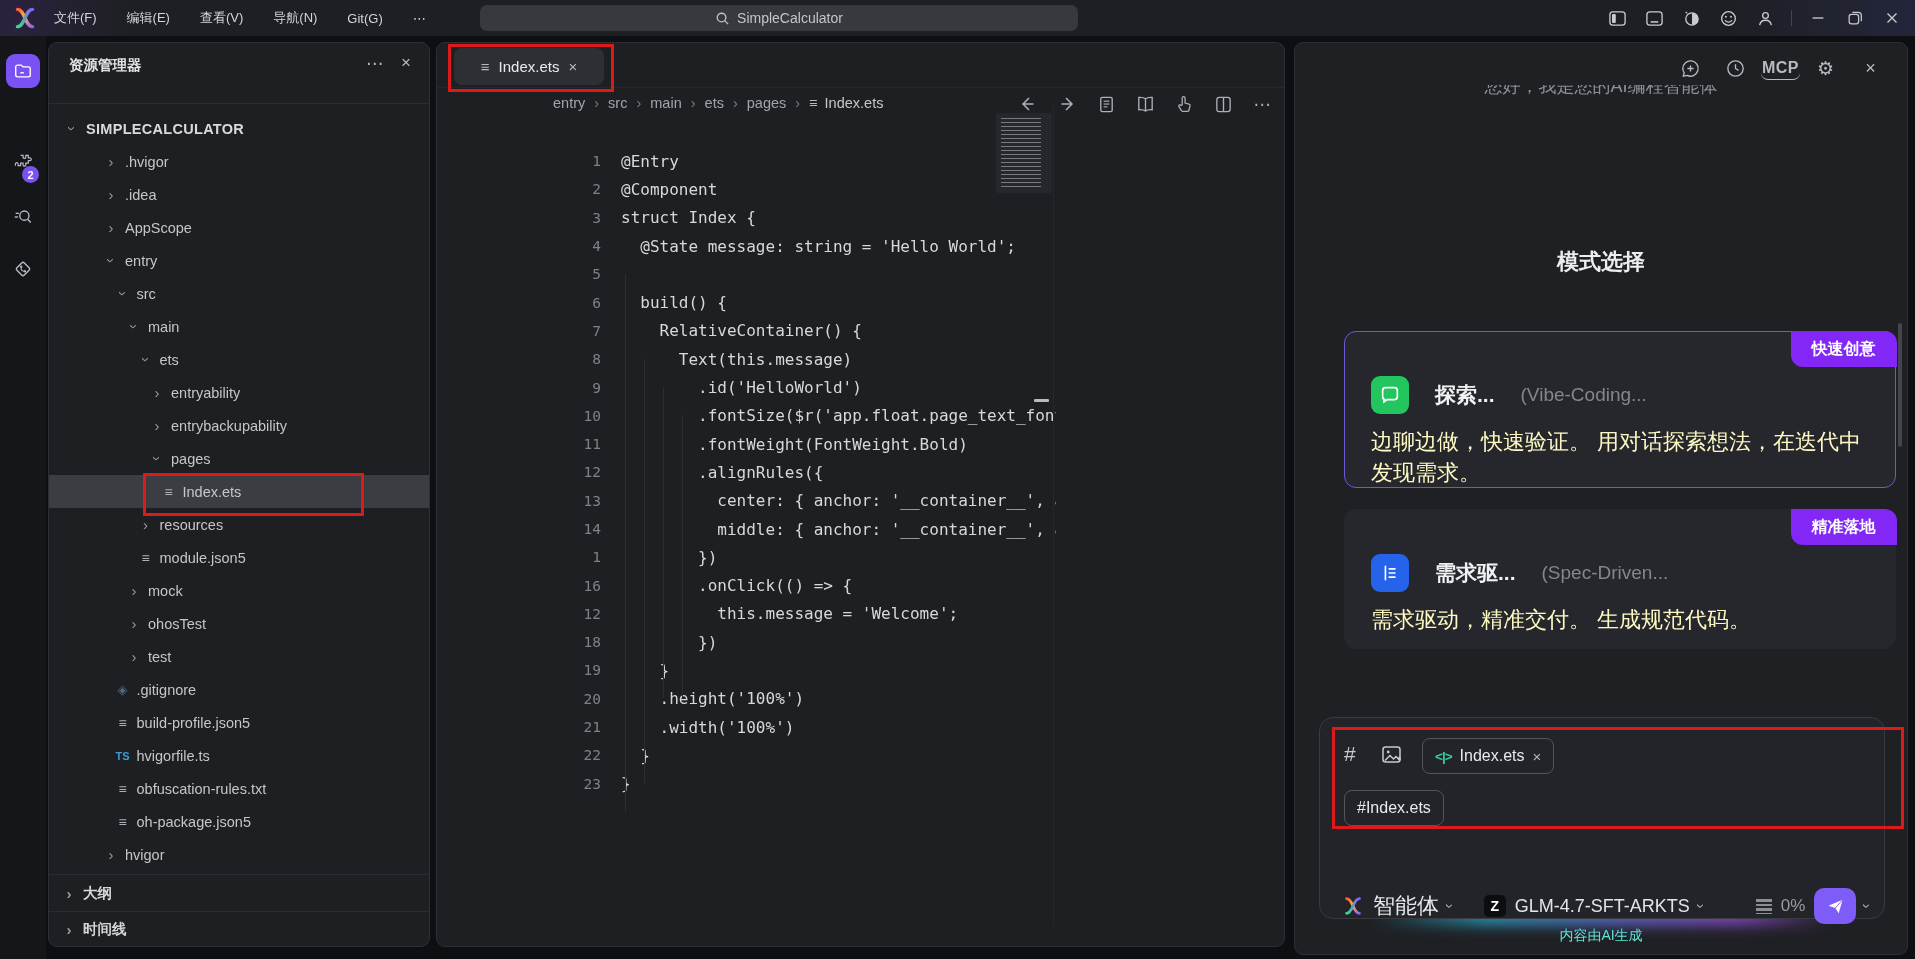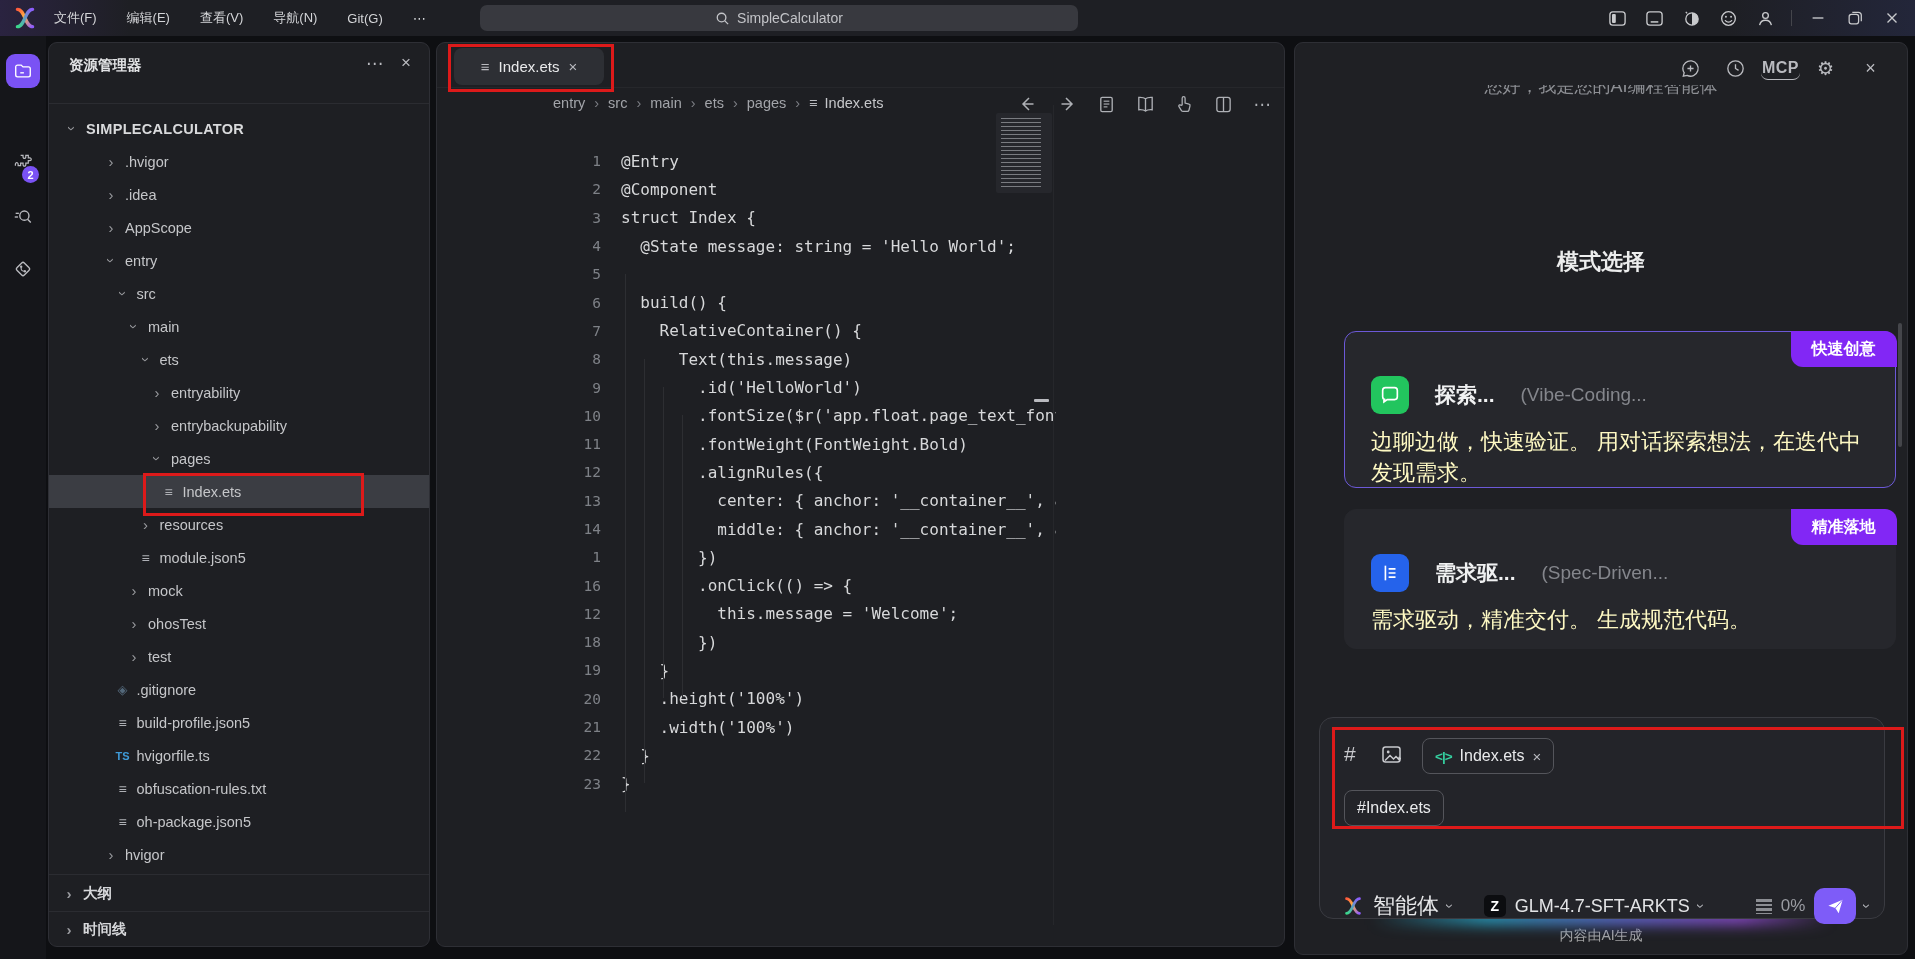--- a/index.html
+++ b/index.html
@@ -116,21 +116,21 @@
   .ztile{width:22px;height:22px;background:#0c0d10;border-radius:5px;color:#fff;font-weight:bold;
     font-size:14px;display:flex;align-items:center;justify-content:center;margin-left:22px;}
   .modelname{font-size:18px;color:#e3e4e6;}
   .usagebars{width:16px;height:15px;margin-left:auto;
     background:repeating-linear-gradient(180deg,#8c8e93 0 2.5px,transparent 2.5px 4.6px);}
   .usagepct{font-size:17px;color:#9a9ca2;}
   .sendbtn{width:42px;height:36px;border-radius:10px;background:#7e5cf8;display:flex;align-items:center;
     justify-content:center;cursor:pointer;}
   .glow{position:absolute;left:77px;top:866px;width:460px;height:16px;z-index:1;filter:blur(7px);
     background:linear-gradient(90deg,rgba(34,200,230,0),rgba(42,190,230,.75) 25%,rgba(110,120,245,.8) 55%,rgba(168,85,247,.75) 80%,rgba(168,85,247,0));}
-  .aifooter{position:absolute;left:0;top:884px;width:100%;text-align:center;font-size:14px;color:#a3a3a3;}
+  .aifooter{position:absolute;left:0;top:884px;width:100%;text-align:center;font-size:14px;color:#5eead4;}
 
   
   .redbox{position:absolute;border:3px solid #dd1a1a;z-index:50;pointer-events:none;}
   #rb-tree{left:143px;top:473px;width:215px;height:37px;}
   #rb-tab{left:448px;top:44px;width:160px;height:42px;}
   #rb-input{left:1332px;top:727px;width:566px;height:96px;}
 
   svg{display:block;}
 </style>
 </head>

